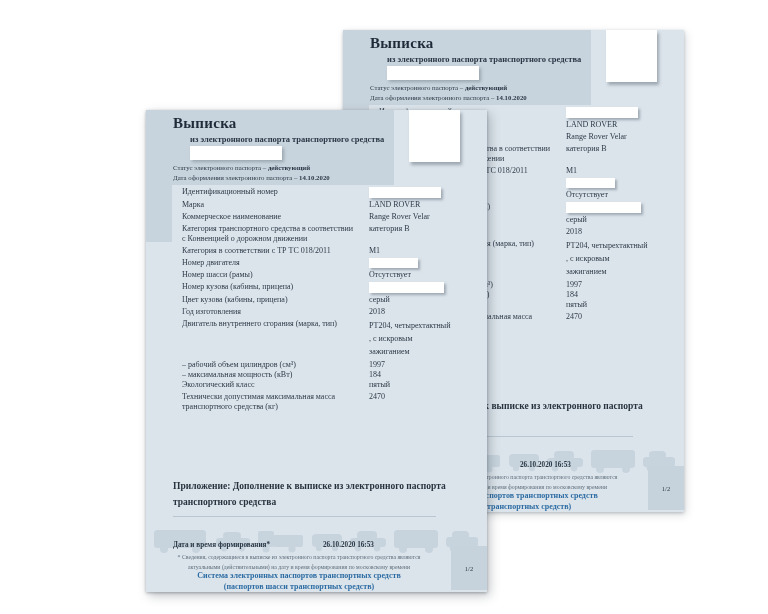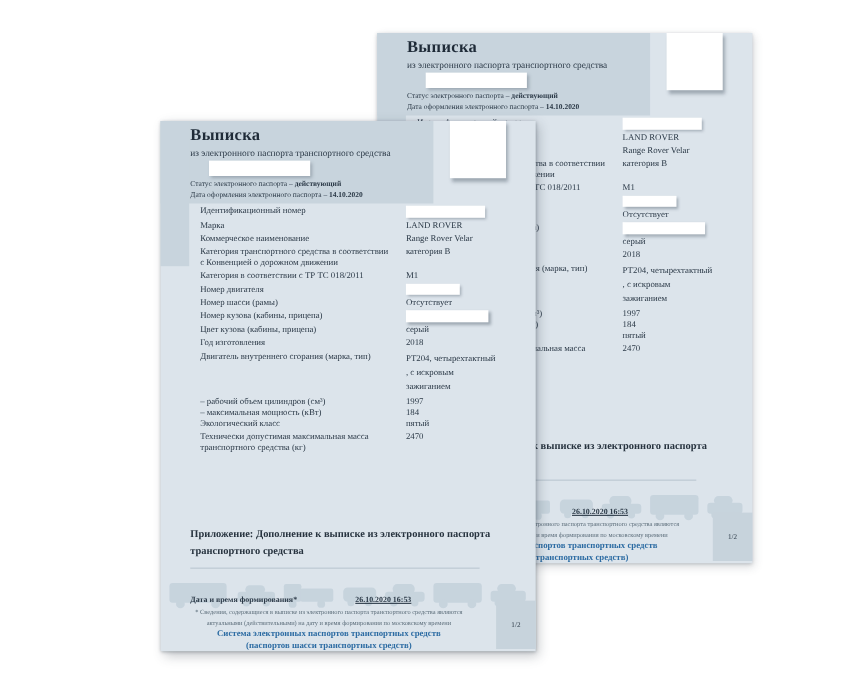--- a/index.html
+++ b/index.html
@@ -28,21 +28,21 @@
   }
   .num-redact{
     position:absolute;left:44px;top:36px;width:92px;height:14px;background:#ffffff;
     box-shadow:2px 2px 3px rgba(85,97,110,.4);
   }
   .doc-title{
     position:absolute;left:27px;top:5px;margin:0;font-size:15px;font-weight:bold;
     color:#1f2b38;letter-spacing:.3px;
   }
   .doc-subtitle{
-    position:absolute;left:27px;top:24px;width:250px;font-size:8.5px;font-weight:normal;
+    position:absolute;left:44px;top:24px;width:250px;font-size:8.5px;font-weight:bold;
     color:#2b3947;line-height:10px;
   }
   .meta-line{position:absolute;left:27px;font-size:6.8px;color:#2b3947;line-height:8px;white-space:nowrap;}
   .meta-status{top:54px;}
   .meta-issue{top:64px;}
   .meta-line b{font-weight:bold;}
 
   .tbl{position:absolute;left:36px;top:77px;width:297px;}
   .trow{display:flex;margin-bottom:2px;justify-content:center;}
   .tl{width:172px;font-size:8px;line-height:10px;color:#2b3947;}
@@ -60,21 +60,21 @@
   .appendix{
     position:absolute;left:27px;top:369px;width:295px;font-size:9.5px;font-weight:600;
     line-height:15.5px;color:#27333f;
   }
   .rule{position:absolute;left:27px;top:406px;width:263px;border-top:1px solid #b9c6d1;}
 
   .watermark{position:absolute;left:0;top:412px;width:341px;height:38px;opacity:.55;}
 
   .formation{position:absolute;left:27px;top:431px;display:flex;font-size:7.2px;font-weight:600;color:#2b3947;}
   .formation .fl{width:150px;}
-  .formation .fv{white-space:nowrap;text-decoration:underline;}
+  .formation .fv{white-space:nowrap;}
 
   .footnote{
     position:absolute;left:8px;top:443px;width:290px;text-align:center;
     font-size:5.8px;line-height:9.7px;color:#5d6e7b;
   }
   .sys{
     position:absolute;left:0px;top:461px;width:306px;text-align:center;
     font-size:8px;font-weight:bold;line-height:10.5px;color:#2d6ca3;
   }
   .pagebox{

